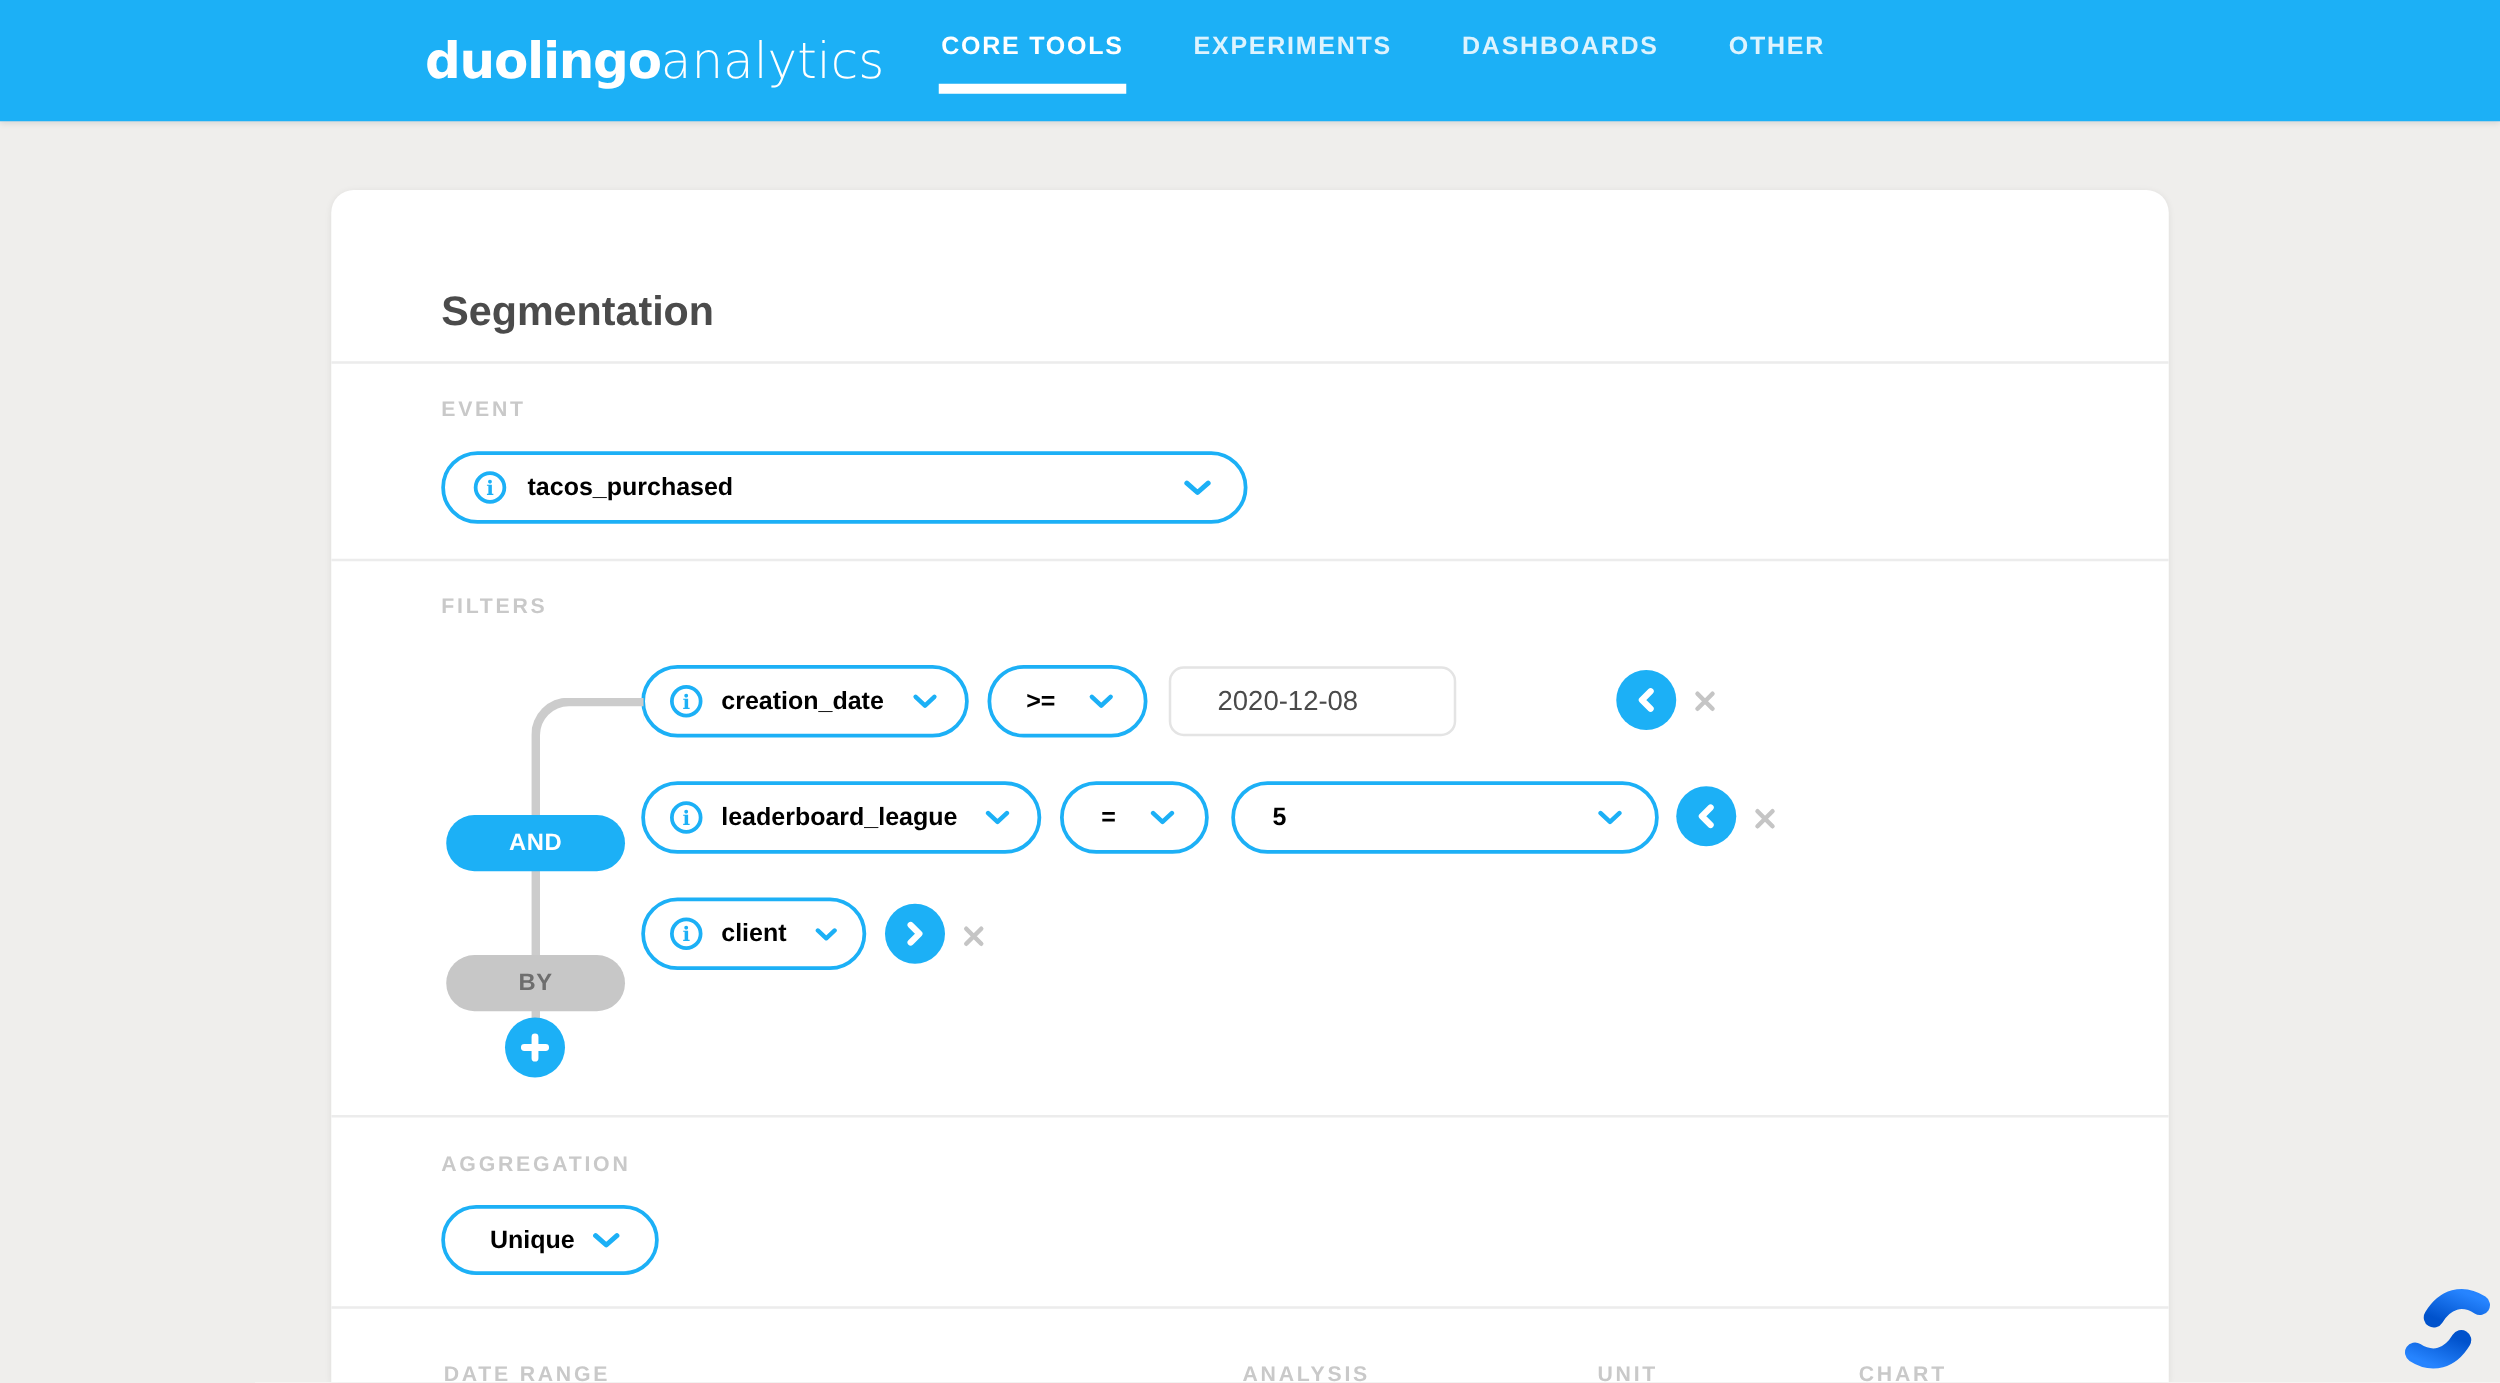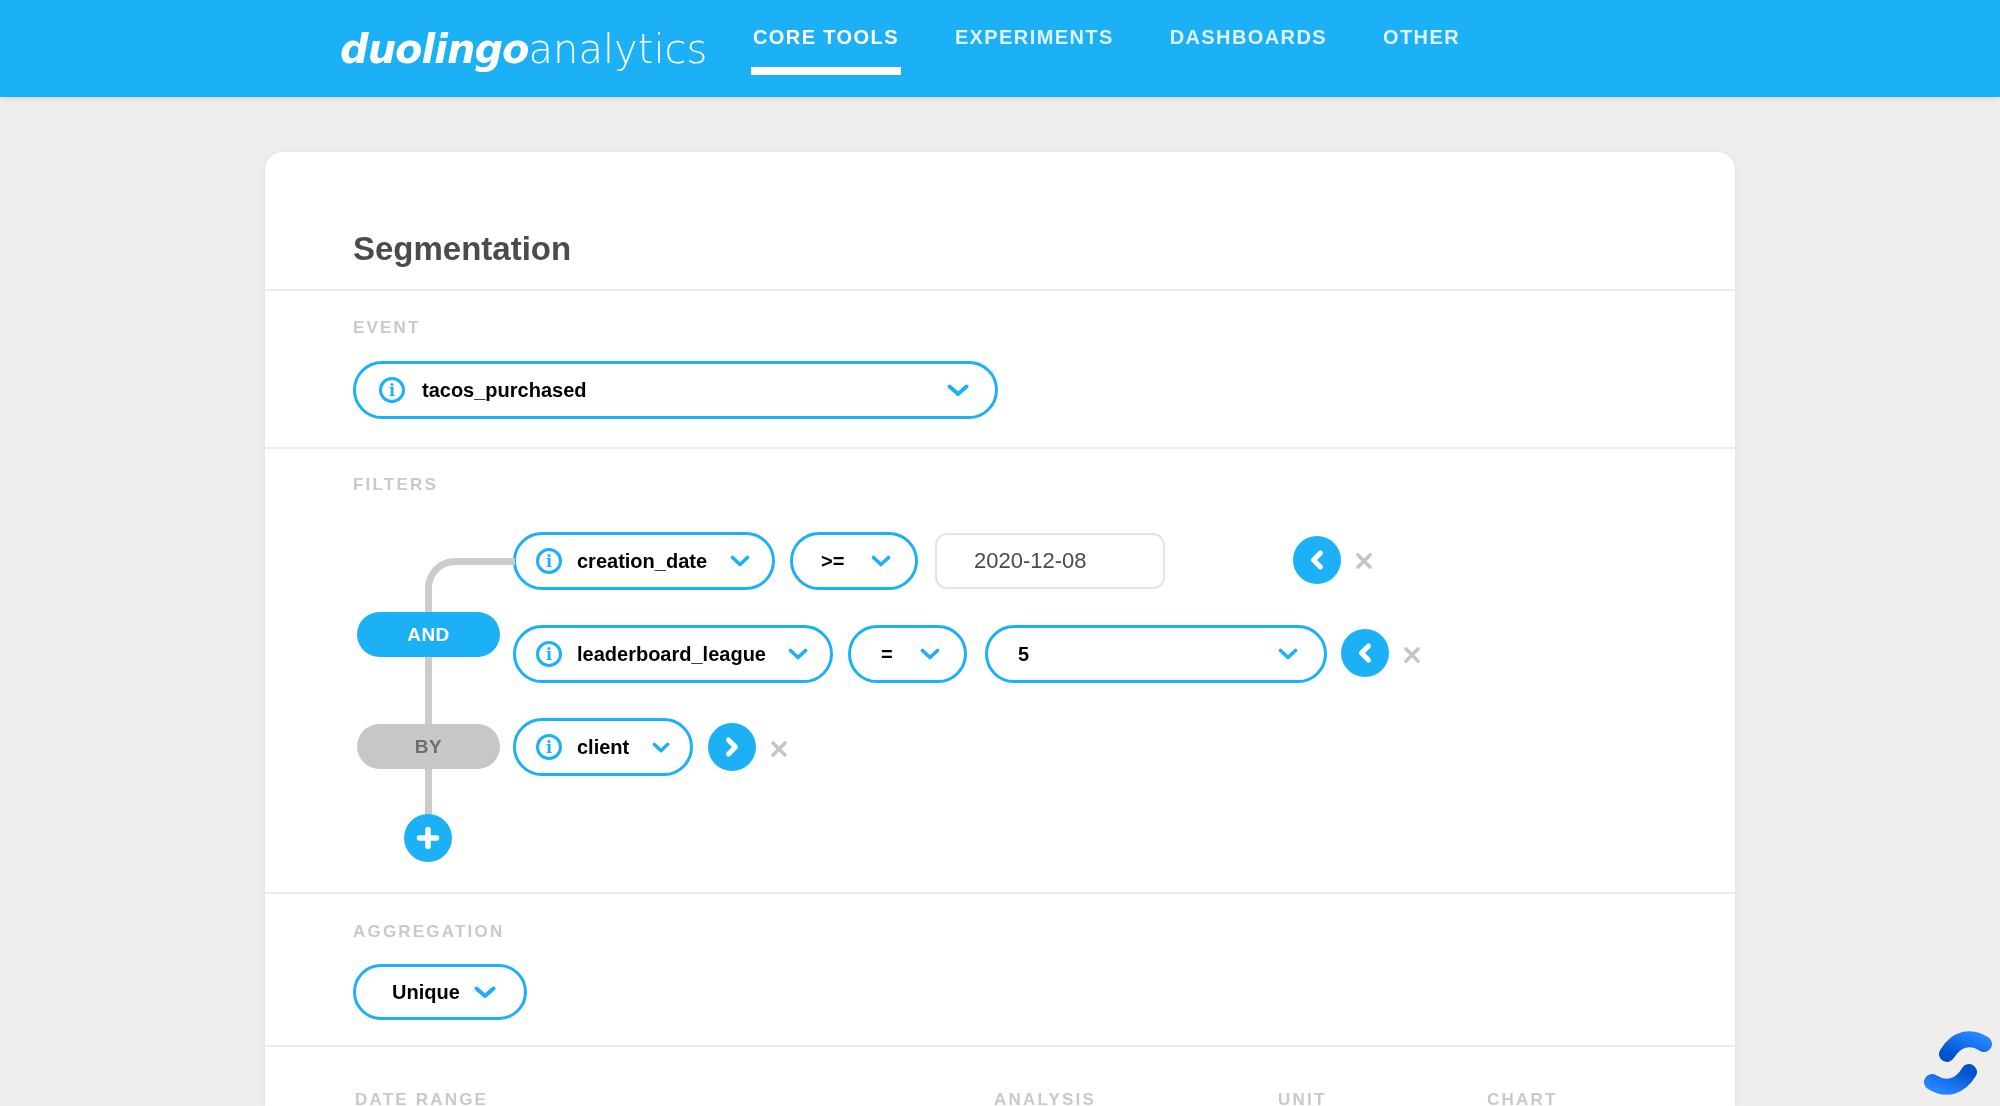--- a/index.html
+++ b/index.html
@@ -5,21 +5,21 @@
   * { margin:0; padding:0; box-sizing:border-box; }
   html,body { width:2000px; height:1106px; }
   body { font-family:"Liberation Sans", sans-serif; background:#efeeec; overflow:hidden; }
   #app { position:relative; width:2000px; height:1106px; background:#efeeec; overflow:hidden; }
 
   
   .header { position:absolute; left:0; top:0; width:2000px; height:97px; background:#1cb0f6;
             box-shadow:0 2px 5px rgba(0,0,0,.10); z-index:5; }
   .brand { position:absolute; left:340px; top:0; height:97px; display:flex; align-items:center;
            color:#fff; font-family:"DejaVu Sans", sans-serif; font-size:40px; cursor:pointer; }
-  .brand .b { font-weight:800; letter-spacing:-1px;font-style:italic; }
+  .brand .b { font-weight:800; letter-spacing:-1px; }
   .brand .l { font-weight:300; letter-spacing:0; }
   .nav { position:absolute; left:753px; top:0; height:75px; display:flex; gap:56px; align-items:stretch; }
   .nav-item { position:relative; display:flex; align-items:center; color:rgba(255,255,255,.85);
               font-size:20px; font-weight:700; letter-spacing:1.4px; cursor:pointer; }
   .nav-item.active { color:#ffffff; }
   .nav-item.active::after { content:""; position:absolute; left:-2px; right:-2px; bottom:0; height:8px; background:#fff; }
 
   
   .card { position:absolute; left:265px; top:152px; width:1470px; height:954px; background:#ffffff;
           border-radius:18px 18px 0 0; box-shadow:0 1px 6px rgba(0,0,0,.07); overflow:hidden; }
@@ -33,21 +33,21 @@
   .pill .label { color:#000000; font-size:20px; font-weight:700; }
   .info-icon { width:26px; height:26px; border:3px solid #1cb0f6; border-radius:50%;
                display:flex; align-items:center; justify-content:center;
                color:#1cb0f6; font-size:16px; font-weight:700; font-family:"DejaVu Serif", serif;
                flex:0 0 auto; }
   .chev { flex:0 0 auto; }
   .tag { position:absolute; width:143px; height:45px; border-radius:23px; display:flex;
          align-items:center; justify-content:center; font-size:19px; font-weight:700;
          letter-spacing:.5px; cursor:pointer; z-index:3; }
   .tag.and { background:#1cb0f6; color:#fff; }
-  .tag.by  { background:#c7c7c7; color:#6e6e6e; }
+  .tag.by  { background:#c7c7c7; color:#6e6e6e;margin-top:40px; }
   .circle-btn { position:absolute; width:48px; height:48px; border-radius:50%; background:#1cb0f6;
                 display:flex; align-items:center; justify-content:center; cursor:pointer; z-index:3; }
   .x-btn { position:absolute; width:20px; height:20px; cursor:pointer; }
   .plus-btn { position:absolute; width:48px; height:48px; border-radius:50%; background:#1cb0f6;
               display:flex; align-items:center; justify-content:center; cursor:pointer; z-index:3; }
   .connector { position:absolute; left:160px; top:406px; width:90px; height:283px;
                border-left:7px solid #cccccc; border-top:7px solid #cccccc;
                border-top-left-radius:30px; z-index:1; }
   .date-input { position:absolute; height:56px; border:2px solid #e4e4e4; border-radius:12px;
                 font-family:"Liberation Sans", sans-serif; font-size:22px; color:#4a4a4a;
@@ -111,21 +111,21 @@
       <svg width="20" height="24" viewBox="0 0 20 24">
           <polyline points="13.5,5 6.5,12 13.5,19" fill="none" stroke="#ffffff" stroke-width="5" stroke-linecap="round" stroke-linejoin="round"></polyline>
         </svg>
     </div>
     <div class="x-btn" style="left:1089px; top:399px;">
       <svg width="20" height="20" viewBox="0 0 20 20">
           <path d="M4,4 L16,16 M16,4 L4,16" stroke="#c5c5c5" stroke-width="3.6" stroke-linecap="round"></path>
         </svg>
     </div>
 
-    <div class="tag and" style="left:92px; top:460px;">AND</div>
+    <div class="tag and" style="left:92px; top:500px;">AND</div>
     <div class="pill" style="left:248px; top:473px; width:320px;">
       <span class="info-icon" style="margin-left:20px">i</span>
       <span class="label" style="margin-left:15px">leaderboard_league</span>
       <svg class="chev" style="position:absolute; right:22px" width="20" height="12" viewBox="0 0 20 12">
           <polyline points="2.5,2.5 10,9.5 17.5,2.5" fill="none" stroke="#1cb0f6" stroke-width="3.6" stroke-linecap="round" stroke-linejoin="round"></polyline>
         </svg>
     </div>
     <div class="pill" style="left:583px; top:473px; width:119px; justify-content:space-between; padding:0 24px 0 30px;">
       <span class="label">=</span>
       <svg class="chev" width="20" height="12" viewBox="0 0 20 12">

